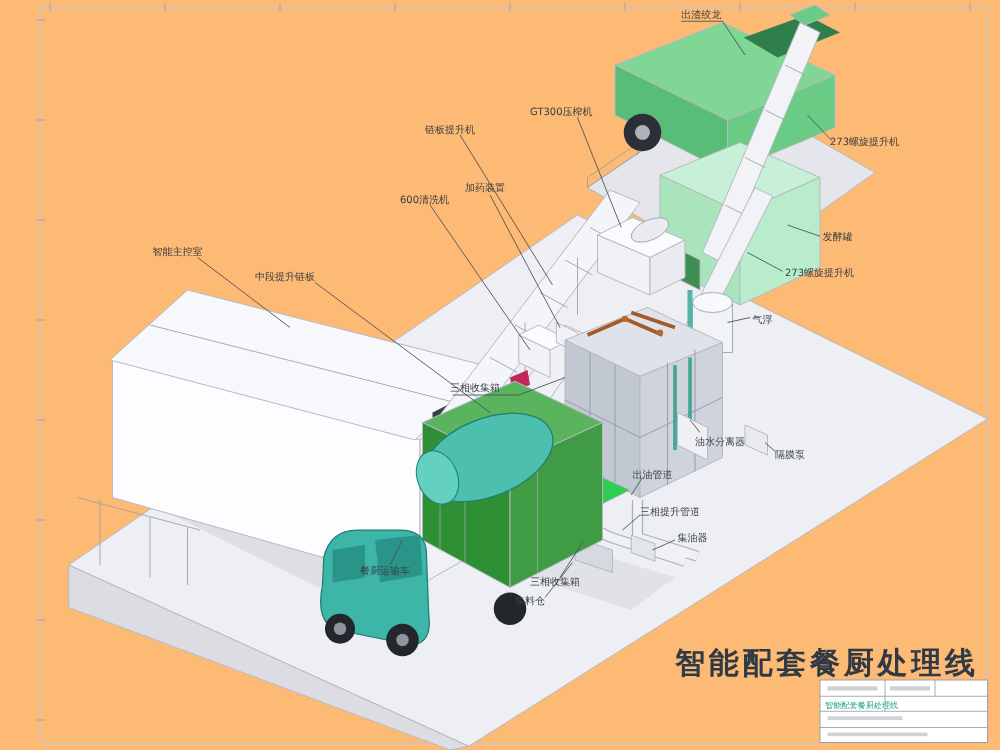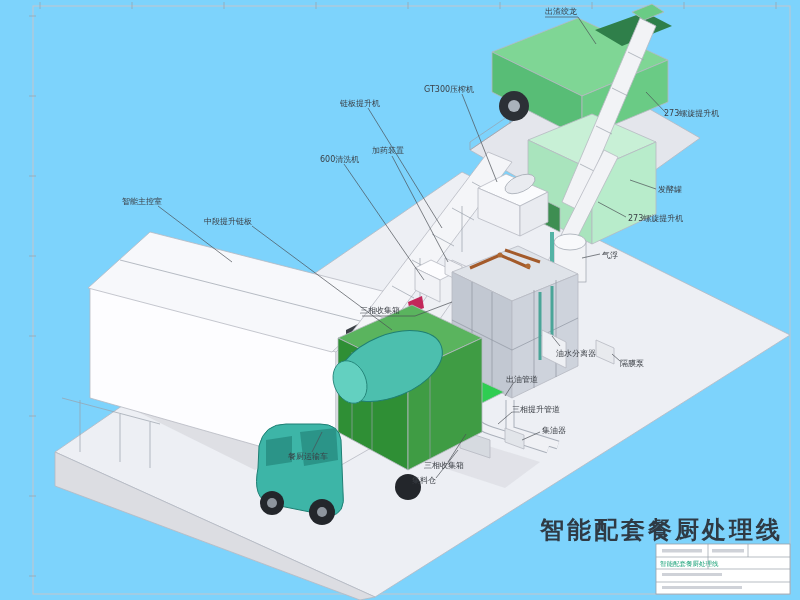--- a/index.html
+++ b/index.html
@@ -1,16 +1,16 @@
 <!DOCTYPE html>
 <html><head>
 <meta charset="utf-8">
 <style>
   html,body{margin:0;padding:0;background:#ffffff;}
-  .page{position:relative;width:800px;height:600px;background:#7dd3fc;overflow:hidden;
+  .page{position:relative;width:800px;height:600px;background:#fdba74;overflow:hidden;
         font-family:"DejaVu Sans",sans-serif;}
   svg{position:absolute;left:0;top:0;}
   .lbl{font-size:8px;fill:#3a3e44;font-family:"DejaVu Sans",sans-serif;}
   .main-title{font-size:24px;font-weight:bold;fill:#2f3a44;letter-spacing:3px;
               font-family:"DejaVu Serif","DejaVu Sans",serif;}
   .tb-text{font-size:6.5px;fill:#1ea37a;font-family:"DejaVu Sans",sans-serif;}
   .edge{stroke:#b6b9c2;stroke-width:.8;}
   .thin{stroke:#9aa0aa;stroke-width:.7;}
   .leader{stroke:#4a4f55;stroke-width:.7;fill:none;}
 </style>

